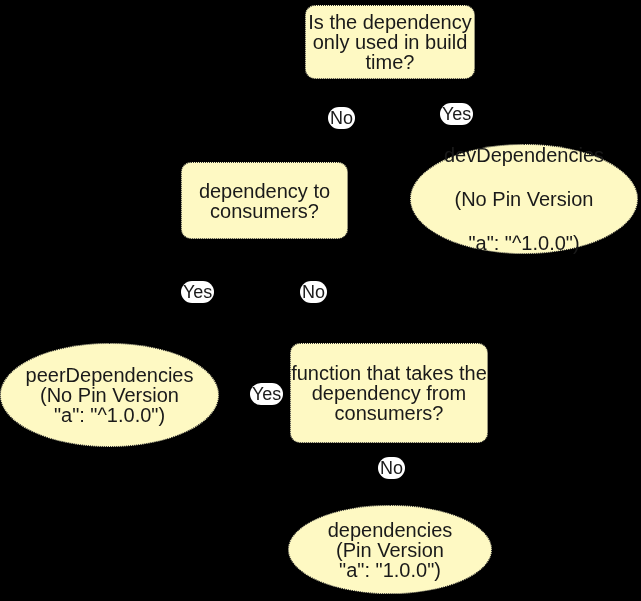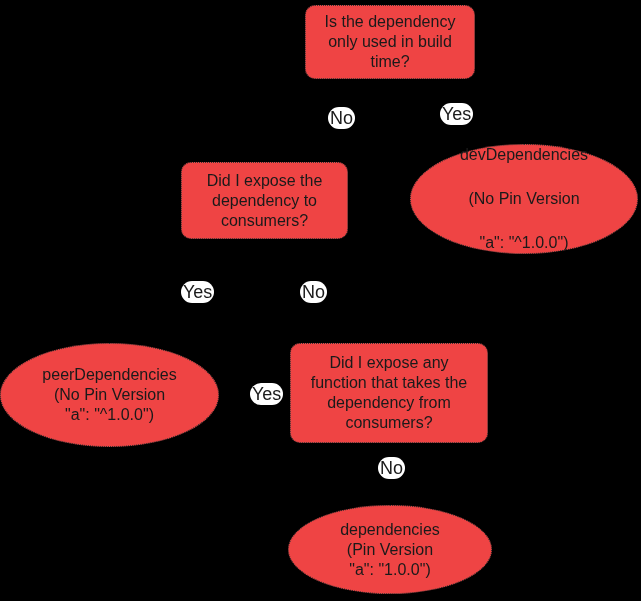--- a/index.html
+++ b/index.html
@@ -11,28 +11,28 @@
     position: relative;
     width: 641px;
     height: 601px;
     background: #000000;
     overflow: hidden;
     font-family: "Liberation Sans", sans-serif;
     color: #1a1a1a;
   }
   .node {
     position: absolute;
-    background: #ef4444;
+    background: #fef9c3;
     border: 1px dotted #333333;
     display: flex;
     flex-direction: column;
     justify-content: center;
     align-items: center;
     text-align: center;
-    font-size: 16px;
+    font-size: 20px;
     line-height: 20px;
     box-sizing: border-box;
   }
   .rect {
     border-radius: 10px;
   }
   .ellipse {
     border-radius: 50%;
   }
   .ln {
@@ -63,36 +63,34 @@
   <div class="edge-label" style="left:328px; top:107px;">No</div>
   <div class="edge-label" style="left:440px; top:103px;">Yes</div>
 
   <div class="node ellipse" style="left:410px; top:144px; width:228px; height:110px;justify-content:space-between;">
     <div class="ln">devDependencies</div>
     <div class="ln">(No Pin Version</div>
     <div class="ln">"a": "^1.0.0")</div>
   </div>
 
   <div class="node rect" style="left:181px; top:162px; width:167px; height:77px;">
-    <div class="ln">Did I expose the</div>
     <div class="ln">dependency to</div>
     <div class="ln">consumers?</div>
   </div>
 
   <div class="edge-label" style="left:181px; top:281px;">Yes</div>
   <div class="edge-label" style="left:300px; top:281px;">No</div>
 
   <div class="node ellipse" style="left:0px; top:343px; width:219px; height:104px;text-align:right;">
     <div class="ln">peerDependencies</div>
     <div class="ln">(No Pin Version</div>
     <div class="ln">"a": "^1.0.0")</div>
   </div>
 
   <div class="node rect" style="left:290px; top:343px; width:198px; height:100px;">
-    <div class="ln">Did I expose any</div>
     <div class="ln">function that takes the</div>
     <div class="ln">dependency from</div>
     <div class="ln">consumers?</div>
   </div>
 
   <div class="edge-label" style="left:250px; top:383px;">Yes</div>
   <div class="edge-label" style="left:378px; top:457px;">No</div>
 
   <div class="node ellipse" style="left:288px; top:505px; width:204px; height:89px;">
     <div class="ln">dependencies</div>

